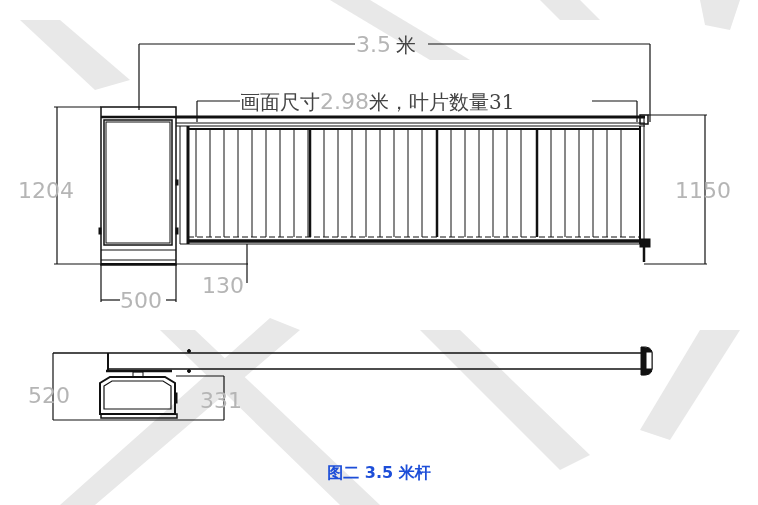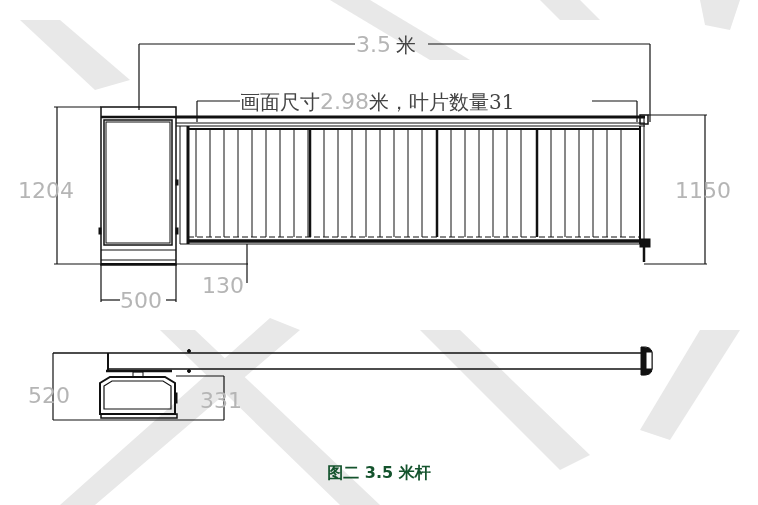--- a/index.html
+++ b/index.html
@@ -2,21 +2,21 @@
 <html><head>
   <meta charset="utf-8">
   <style>
     html, body { margin: 0; padding: 0; background: #ffffff; }
     body { width: 758px; height: 505px; position: relative; overflow: hidden;
            font-family: "DejaVu Sans", sans-serif; }
     #canvas { position: absolute; left: 0; top: 0; width: 758px; height: 505px; }
     .dim-text { font-family: "DejaVu Sans", sans-serif; fill: #b5b5b5; font-size: 22px; }
     .dim-text-cn { font-family: "DejaVu Serif", serif; fill: #444; font-size: 20px; }
     .caption { position: absolute; left: 0; width: 758px; top: 463px; text-align: center;
-               font-family: "DejaVu Sans", sans-serif; font-weight: bold; font-size: 16px; color: #14532d; }
+               font-family: "DejaVu Sans", sans-serif; font-weight: bold; font-size: 16px; color: #1d4ed8; }
   </style>
 </head>
 <body>
 
 <svg id="canvas" viewBox="0 0 758 505" xmlns="http://www.w3.org/2000/svg">
 
   <g fill="#e8e8e8" stroke="none">
     <polygon points="60,505 95,505 300,330 270,318"></polygon>
     <polygon points="160,330 340,505 380,505 195,330"></polygon>
     <polygon points="420,330 560,470 590,455 460,330"></polygon>

